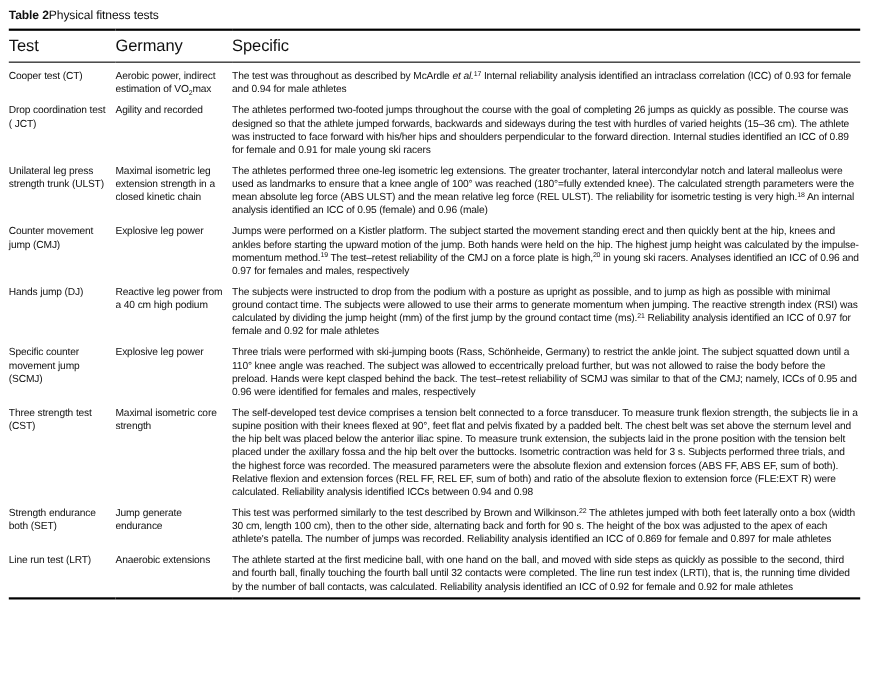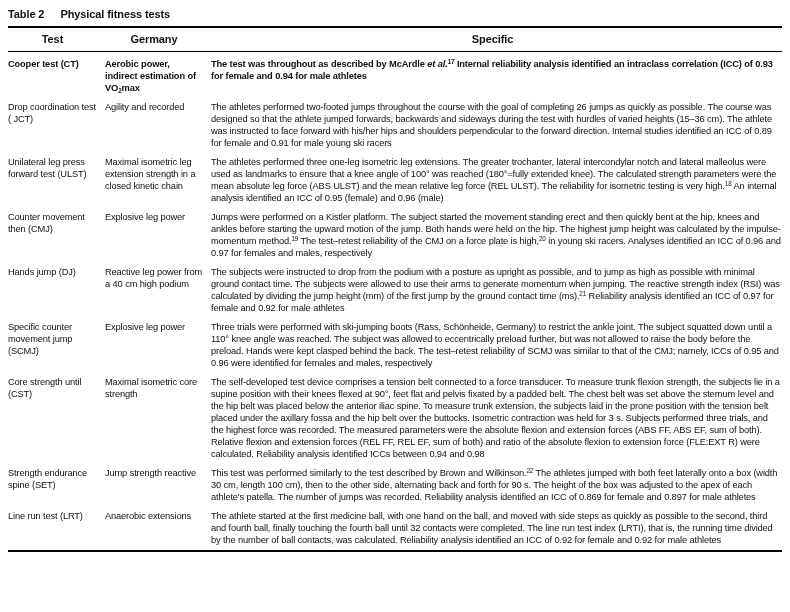--- a/index.html
+++ b/index.html
@@ -5,53 +5,53 @@
   html, body { margin: 0; padding: 0; background: #ffffff; }
   body {
     width: 790px; height: 612px; overflow: hidden;
     font-family: "Liberation Sans", sans-serif;
     color: #111111;
     -webkit-font-smoothing: antialiased;
   }
   .page { padding: 5px 8px 0 8px; }
 
   .title-row { font-size: 11px; padding: 3px 0 6px 0; letter-spacing: -0.1px; }
-  .title-label { font-weight: bold; margin-right: 16px; }
-  .title-caption { font-weight: bold; text-align: right; }
+  .title-label { font-weight: bold; }
+  .title-caption { font-weight: normal; text-align: right; }
 
   table.fitness {
     border-collapse: collapse;
     width: 774px;
     table-layout: fixed;
   }
   table.fitness { border-bottom: 2px solid #000; }
   col.c-test { width: 97px; }
   col.c-purpose { width: 106px; }
   col.c-procedure { width: 571px; }
 
   thead th {
-    text-align: center;
-    font-size: 11px;
-    font-weight: bold;
+    text-align: left;
+    font-size: 15px;
+    font-weight: normal;
     letter-spacing: -0.1px;
     padding: 5px 8px 6px 0;
     border-top: 2px solid #000;
     border-bottom: 1px solid #000;
     vertical-align: top;
   }
 
   tbody td {
     vertical-align: top;
     font-size: 9.3px;
     line-height: 12px;
     letter-spacing: -0.15px;
     padding: 3.5px 8px 3.5px 0;
     word-spacing: 0.1px;
   }
-  tbody tr:first-child td { padding-top: 6px; font-weight: bold; }
+  tbody tr:first-child td { padding-top: 6px; }
   tbody td.procedure { padding-right: 0; }
 
   tbody sup {
     font-size: 68%;
     line-height: 0;
     vertical-align: baseline;
     position: relative;
     top: -0.45em;
   }
   tbody sub, .title-row sub {
@@ -89,47 +89,47 @@
           <td class="test"><span>Cooper test (CT)</span></td>
           <td class="purpose"><span>Aerobic power, indirect estimation of VO</span><sub>2</sub><span>max</span></td>
           <td class="procedure"><span>The test was throughout as described by McArdle </span><i>et al.</i><sup>17</sup><span> Internal reliability analysis identified an intraclass correlation (ICC) of 0.93 for female and 0.94 for male athletes</span></td>
         </tr>
         <tr>
           <td class="test"><span>Drop coordination test ( JCT)</span></td>
           <td class="purpose"><span>Agility and recorded</span></td>
           <td class="procedure"><span>The athletes performed two-footed jumps throughout the course with the goal of completing 26 jumps as quickly as possible. The course was designed so that the athlete jumped forwards, backwards and sideways during the test with hurdles of varied heights (15–36 cm). The athlete was instructed to face forward with his/her hips and shoulders perpendicular to the forward direction. Internal studies identified an ICC of 0.89 for female and 0.91 for male young ski racers</span></td>
         </tr>
         <tr>
-          <td class="test"><span>Unilateral leg press forward test (ULST)</span></td>
+          <td class="test"><span>Unilateral leg press strength trunk (ULST)</span></td>
           <td class="purpose"><span>Maximal isometric leg extension strength in a closed kinetic chain</span></td>
           <td class="procedure"><span>The athletes performed three one-leg isometric leg extensions. The greater trochanter, lateral intercondylar notch and lateral malleolus were used as landmarks to ensure that a knee angle of 100° was reached (180°=fully extended knee). The calculated strength parameters were the mean absolute leg force (ABS ULST) and the mean relative leg force (REL ULST). The reliability for isometric testing is very high.</span><sup>18</sup><span> An internal analysis identified an ICC of 0.95 (female) and 0.96 (male)</span></td>
         </tr>
         <tr>
-          <td class="test"><span>Counter movement then (CMJ)</span></td>
+          <td class="test"><span>Counter movement jump (CMJ)</span></td>
           <td class="purpose"><span>Explosive leg power</span></td>
           <td class="procedure"><span>Jumps were performed on a Kistler platform. The subject started the movement standing erect and then quickly bent at the hip, knees and ankles before starting the upward motion of the jump. Both hands were held on the hip. The highest jump height was calculated by the impulse-momentum method.</span><sup>19</sup><span> The test–retest reliability of the CMJ on a force plate is high,</span><sup>20</sup><span> in young ski racers. Analyses identified an ICC of 0.96 and 0.97 for females and males, respectively</span></td>
         </tr>
         <tr>
           <td class="test"><span>Hands jump (DJ)</span></td>
           <td class="purpose"><span>Reactive leg power from a 40 cm high podium</span></td>
           <td class="procedure"><span>The subjects were instructed to drop from the podium with a posture as upright as possible, and to jump as high as possible with minimal ground contact time. The subjects were allowed to use their arms to generate momentum when jumping. The reactive strength index (RSI) was calculated by dividing the jump height (mm) of the first jump by the ground contact time (ms).</span><sup>21</sup><span> Reliability analysis identified an ICC of 0.97 for female and 0.92 for male athletes</span></td>
         </tr>
         <tr>
           <td class="test"><span>Specific counter movement jump (SCMJ)</span></td>
           <td class="purpose"><span>Explosive leg power</span></td>
           <td class="procedure"><span>Three trials were performed with ski-jumping boots (Rass, Schönheide, Germany) to restrict the ankle joint. The subject squatted down until a 110° knee angle was reached. The subject was allowed to eccentrically preload further, but was not allowed to raise the body before the preload. Hands were kept clasped behind the back. The test–retest reliability of SCMJ was similar to that of the CMJ; namely, ICCs of 0.95 and 0.96 were identified for females and males, respectively</span></td>
         </tr>
         <tr>
-          <td class="test"><span>Core strength until (CST)</span></td>
+          <td class="test"><span>Three strength test (CST)</span></td>
           <td class="purpose"><span>Maximal isometric core strength</span></td>
           <td class="procedure"><span>The self-developed test device comprises a tension belt connected to a force transducer. To measure trunk flexion strength, the subjects lie in a supine position with their knees flexed at 90°, feet flat and pelvis fixated by a padded belt. The chest belt was set above the sternum level and the hip belt was placed below the anterior iliac spine. To measure trunk extension, the subjects laid in the prone position with the tension belt placed under the axillary fossa and the hip belt over the buttocks. Isometric contraction was held for 3 s. Subjects performed three trials, and the highest force was recorded. The measured parameters were the absolute flexion and extension forces (ABS FF, ABS EF, sum of both). Relative flexion and extension forces (REL FF, REL EF, sum of both) and ratio of the absolute flexion to extension force (FLE:EXT R) were calculated. Reliability analysis identified ICCs between 0.94 and 0.98</span></td>
         </tr>
         <tr>
-          <td class="test"><span>Strength endurance spine (SET)</span></td>
-          <td class="purpose"><span>Jump strength reactive</span></td>
+          <td class="test"><span>Strength endurance both (SET)</span></td>
+          <td class="purpose"><span>Jump generate endurance</span></td>
           <td class="procedure"><span>This test was performed similarly to the test described by Brown and Wilkinson.</span><sup>22</sup><span> The athletes jumped with both feet laterally onto a box (width 30 cm, length 100 cm), then to the other side, alternating back and forth for 90 s. The height of the box was adjusted to the apex of each athlete's patella. The number of jumps was recorded. Reliability analysis identified an ICC of 0.869 for female and 0.897 for male athletes</span></td>
         </tr>
         <tr>
           <td class="test"><span>Line run test (LRT)</span></td>
           <td class="purpose"><span>Anaerobic extensions</span></td>
           <td class="procedure"><span>The athlete started at the first medicine ball, with one hand on the ball, and moved with side steps as quickly as possible to the second, third and fourth ball, finally touching the fourth ball until 32 contacts were completed. The line run test index (LRTI), that is, the running time divided by the number of ball contacts, was calculated. Reliability analysis identified an ICC of 0.92 for female and 0.92 for male athletes</span></td>
         </tr>
       </tbody>
   </table>
 </div>

